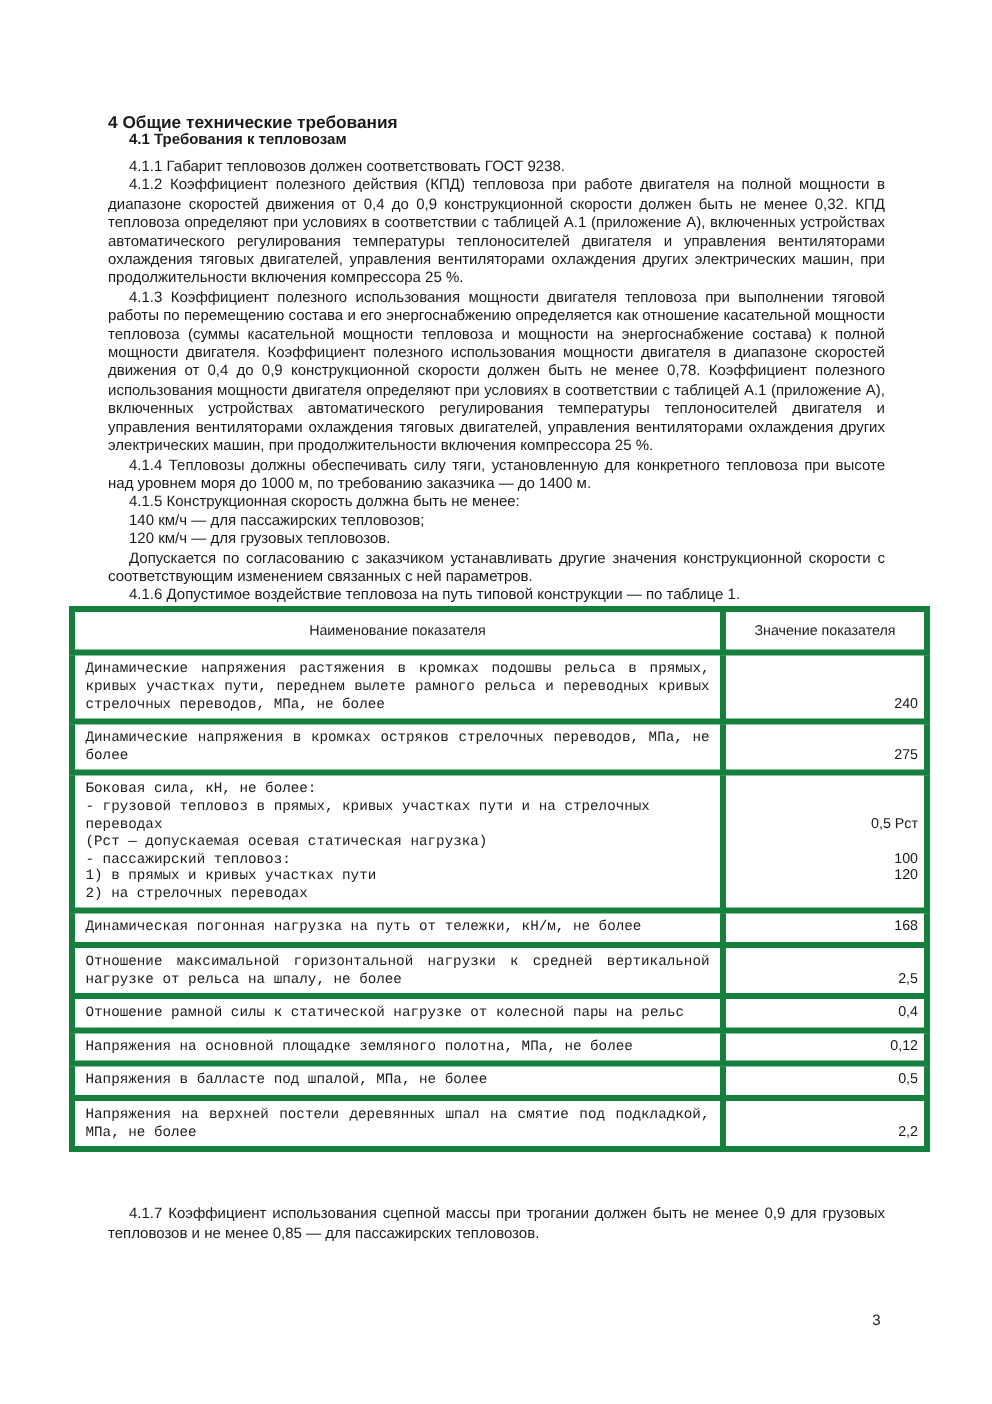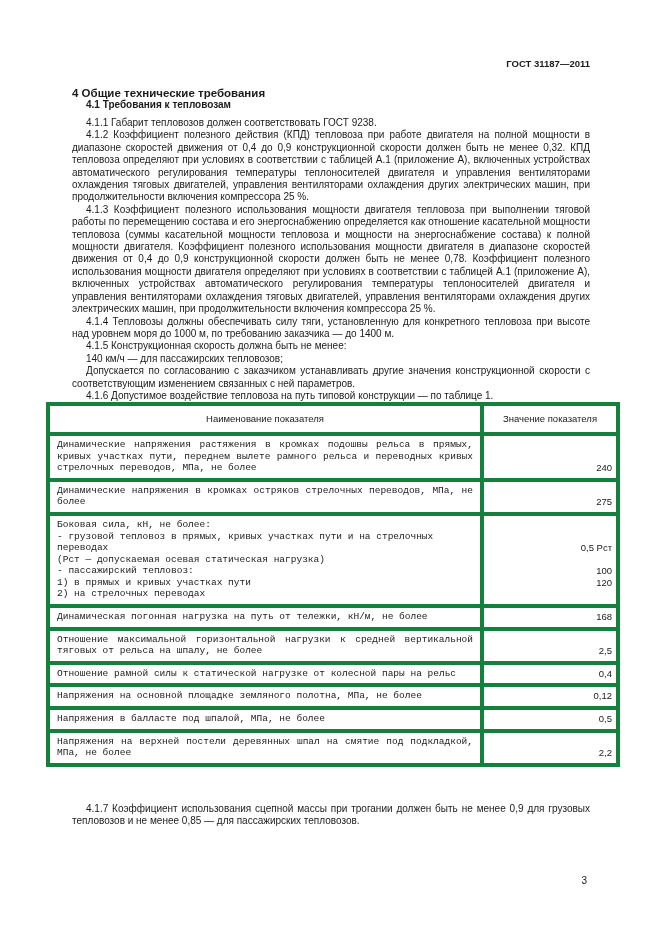--- a/index.html
+++ b/index.html
@@ -81,32 +81,32 @@
     right: 74px;
     bottom: 50px;
     font-size: 10px;
   }
 </style>
 </head>
 <body>
 
 <div class="page">
 
-  <div class="doc-number">ГОСТ 31187—2011</div>
 
   <div class="section-title">4  Общие технические требования</div>
 
   <div class="subsection-title">4.1  Требования к тепловозам</div>
 
   <p class="body first">4.1.1  Габарит тепловозов должен соответствовать ГОСТ 9238.</p>
   <p class="body">4.1.2  Коэффициент полезного действия (КПД) тепловоза при работе двигателя на полной мощности в диапазоне скоростей движения от 0,4 до 0,9 конструкционной скорости должен быть не менее 0,32. КПД тепловоза определяют при условиях в соответствии с таблицей А.1 (приложение А), включенных устройствах автоматического регулирования температуры теплоносителей двигателя и управления вентиляторами охлаждения тяговых двигателей, управления вентиляторами охлаждения других электрических машин, при продолжительности включения компрессора 25 %.</p>
   <p class="body">4.1.3  Коэффициент полезного использования мощности двигателя тепловоза при выполнении тяговой работы по перемещению состава и его энергоснабжению определяется как отношение касательной мощности тепловоза (суммы касательной мощности тепловоза и мощности на энергоснабжение состава) к полной мощности двигателя. Коэффициент полезного использования мощности двигателя в диапазоне скоростей движения от 0,4 до 0,9 конструкционной скорости должен быть не менее 0,78. Коэффициент полезного использования мощности двигателя определяют при условиях в соответствии с таблицей А.1 (приложение А), включенных устройствах автоматического регулирования температуры теплоносителей двигателя и управления вентиляторами охлаждения тяговых двигателей, управления вентиляторами охлаждения других электрических машин, при продолжительности включения компрессора 25 %.</p>
   <p class="body">4.1.4  Тепловозы должны обеспечивать силу тяги, установленную для конкретного тепловоза при высоте над уровнем моря до 1000 м, по требованию заказчика — до 1400 м.</p>
   <p class="body">4.1.5  Конструкционная скорость должна быть не менее:</p>
   <p class="body">140 км/ч — для пассажирских тепловозов;</p>
+  <p class="body">120 км/ч — для грузовых тепловозов.</p>
   <p class="body">Допускается по согласованию с заказчиком устанавливать другие значения конструкционной скорости с соответствующим изменением связанных с ней параметров.</p>
   <p class="body">4.1.6  Допустимое воздействие тепловоза на путь типовой конструкции — по таблице 1.</p>
 
 
   <table class="req">
     <colgroup>
         <col class="col-name">
         <col class="col-value">
       </colgroup>
     <thead>
@@ -136,21 +136,21 @@
 0,5 Рст
 
 100
 120</td>
       </tr>
       <tr>
         <td class="name">Динамическая погонная нагрузка на путь от тележки, кН/м, не более</td>
         <td class="value">168</td>
       </tr>
       <tr>
-        <td class="name">Отношение максимальной горизонтальной нагрузки к средней вертикальной тяговых от рельса на шпалу, не более</td>
+        <td class="name">Отношение максимальной горизонтальной нагрузки к средней вертикальной нагрузке от рельса на шпалу, не более</td>
         <td class="value">2,5</td>
       </tr>
       <tr>
         <td class="name">Отношение рамной силы к статической нагрузке от колесной пары на рельс</td>
         <td class="value">0,4</td>
       </tr>
       <tr>
         <td class="name">Напряжения на основной площадке земляного полотна, МПа, не более</td>
         <td class="value">0,12</td>
       </tr>

